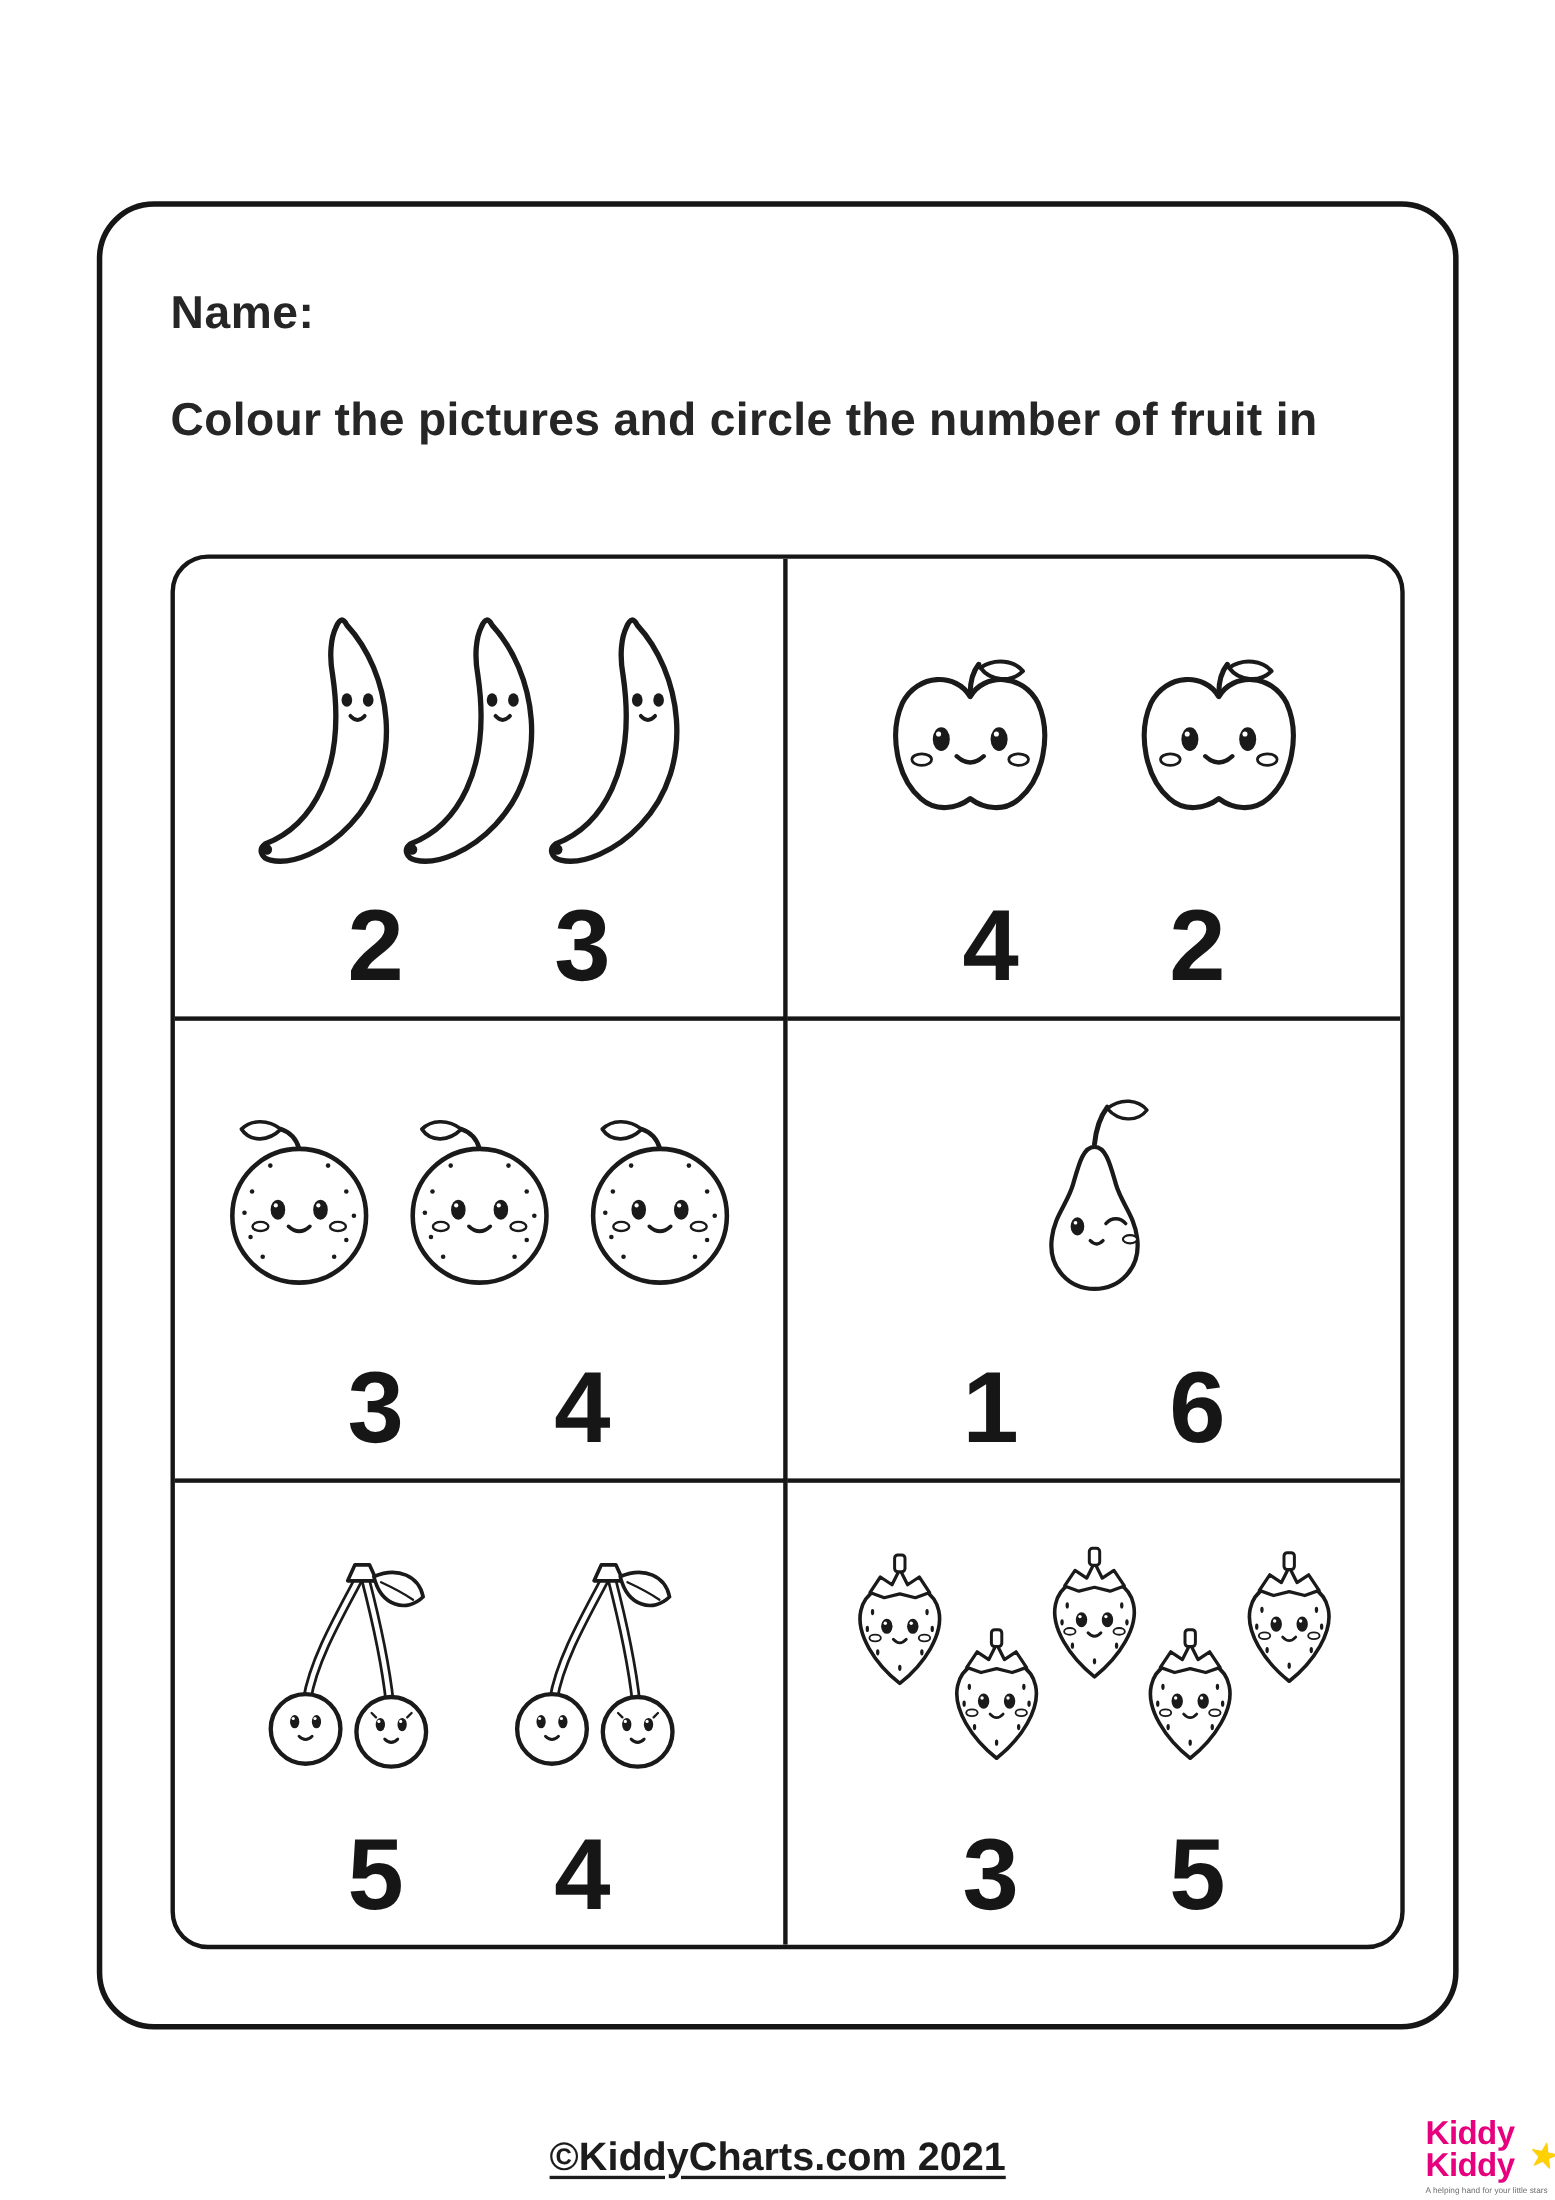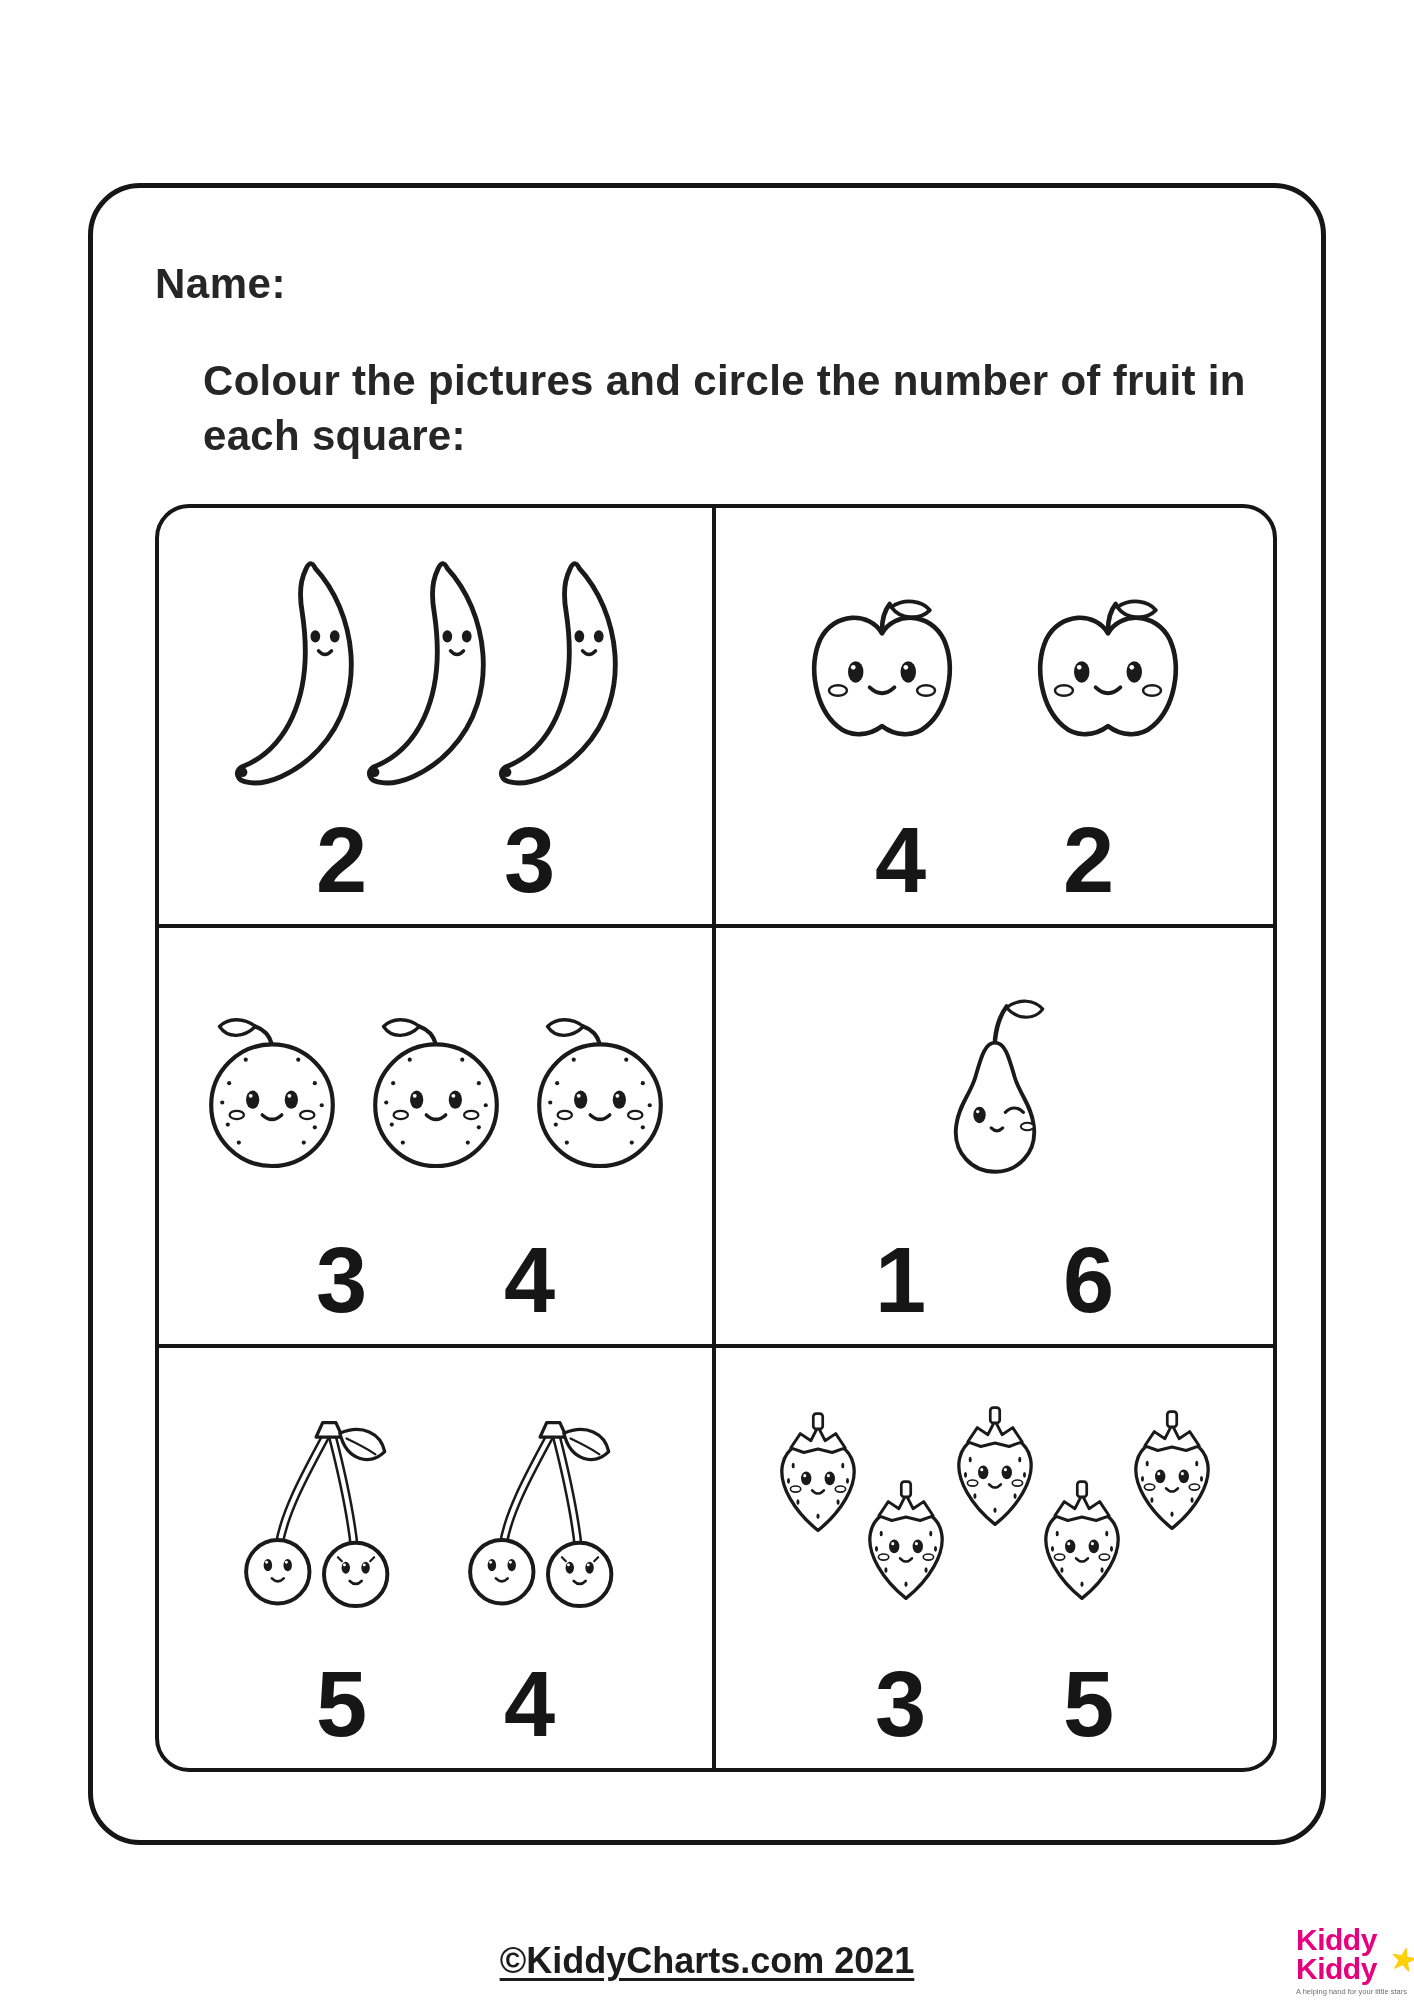--- a/index.html
+++ b/index.html
@@ -6,21 +6,21 @@
   html,body { width:1414px; height:2000px; background:#ffffff; overflow:hidden;
               font-family:"Liberation Sans", sans-serif; position:relative; }
 
   .sheet { position:absolute; left:88px; top:183px; width:1238px; height:1662px;
            border:5px solid #161616; border-radius:52px; background:#fff;padding-left:32px; }
 
   .name-label { position:absolute; left:62px; top:72px; font-size:42px;
                 font-weight:700; color:#262626; letter-spacing:0.5px; }
   .instructions { position:absolute; left:62px; top:166px; width:1080px;
                   font-size:42px; font-weight:700; color:#262626; line-height:1.3;
-                  letter-spacing:0.3px;margin-left:48px; }
+                  letter-spacing:0.3px; }
 
   .grid { position:absolute; left:62px; top:316px; width:1122px; height:1268px;
           border:4px solid #161616; border-radius:34px; overflow:hidden;
           display:grid; grid-template-columns:1fr 1fr; grid-template-rows:1fr 1fr 1fr;
           background:#fff; }
   .cell { position:relative; display:flex; flex-direction:column; align-items:center;
           justify-content:space-between; padding:24px 10px 10px; }
   .cell.col1 { border-right:4px solid #161616; }
   .cell.rowa { border-bottom:4px solid #161616; }
 
@@ -167,21 +167,20 @@
     </g>
   </defs>
 </svg>
 
 <div class="sheet">
 
   <div class="name-label">Name:</div>
 
   <div class="instructions">
     <div>Colour the pictures and circle the number of fruit in</div>
-    <div>each square:</div>
   </div>
 
   <div class="grid">
 
     <div class="cell col1 rowa">
       <div class="fruit-row banana-row">
         <svg viewBox="0 0 110 150">
             <use href="#def-banana"></use>
           </svg>
         <svg viewBox="0 0 110 150">

